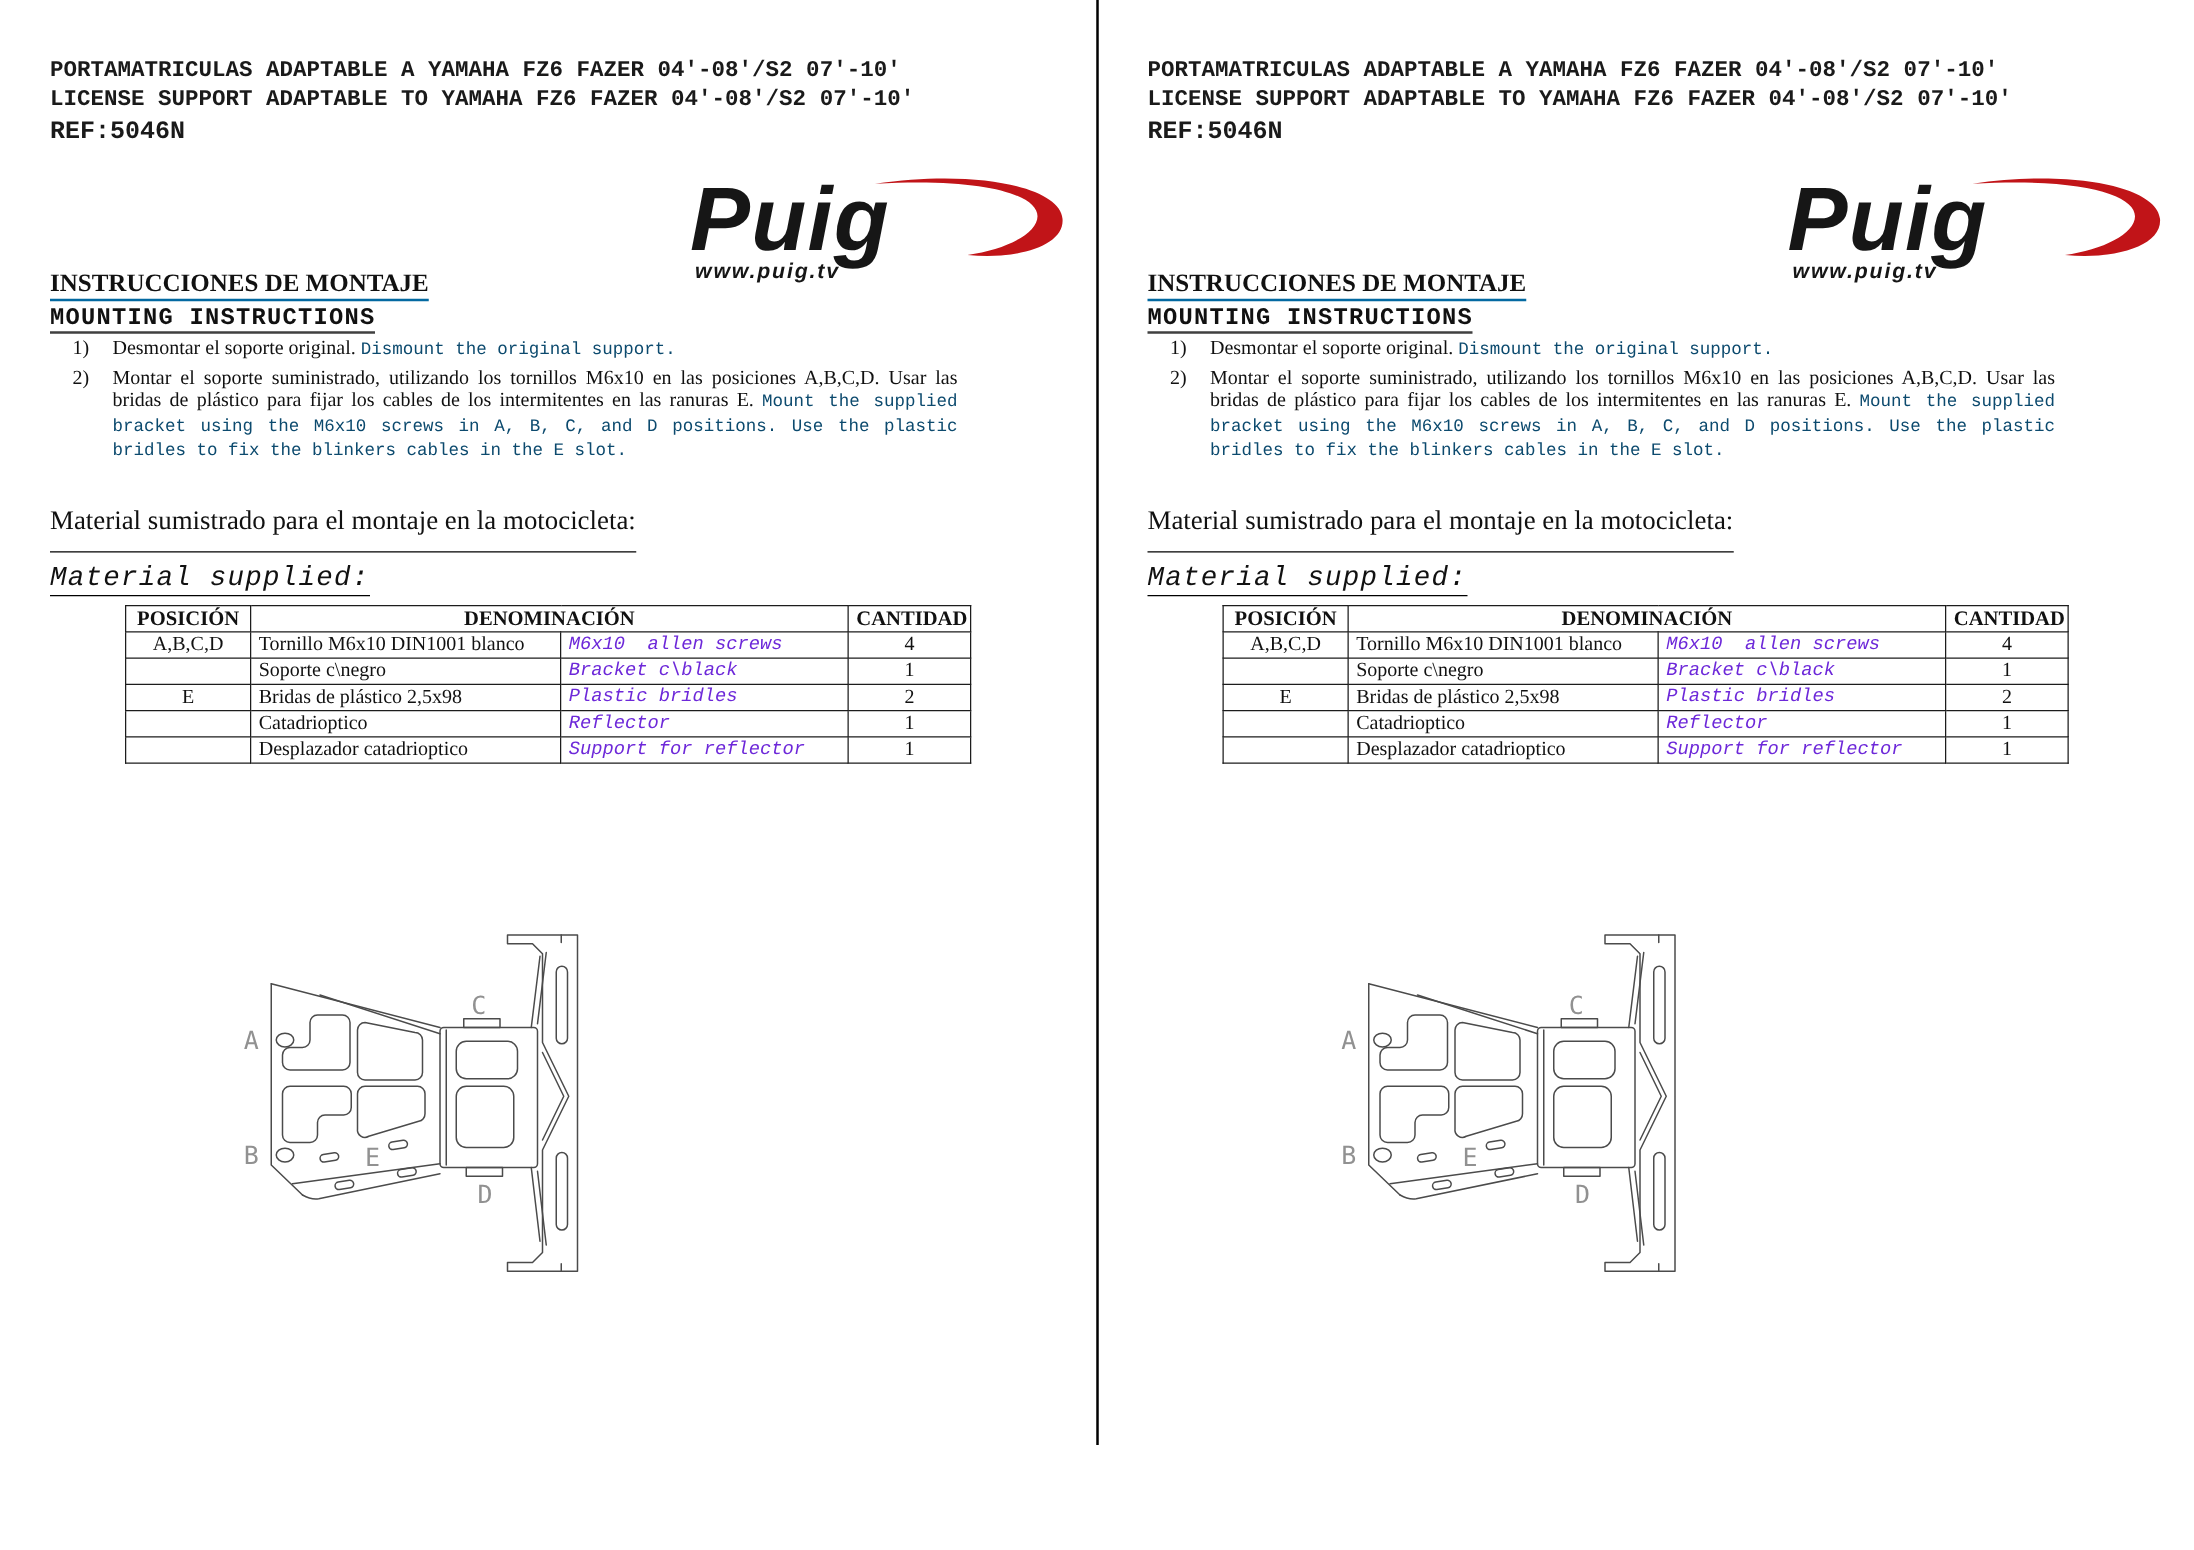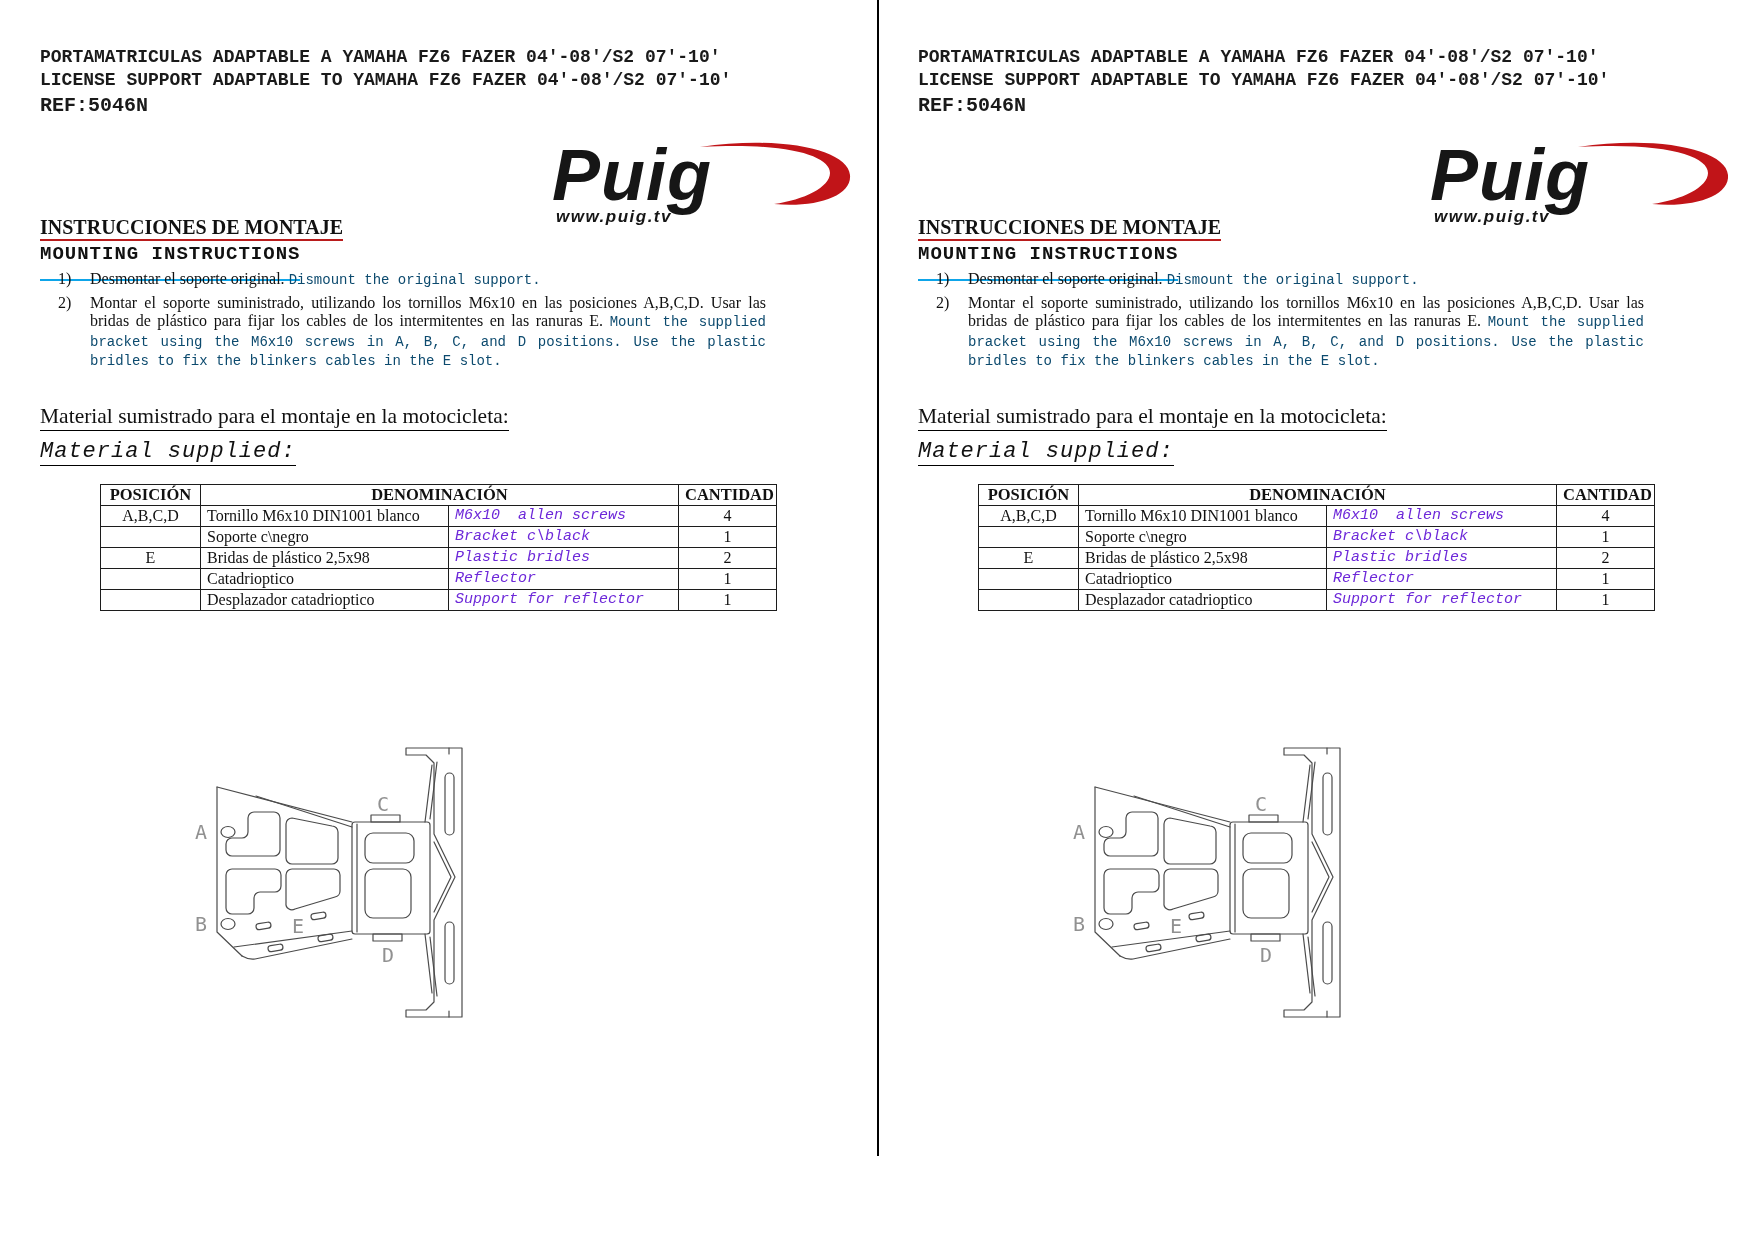--- a/index.html
+++ b/index.html
@@ -10,32 +10,32 @@
   .page.right{left:878px;}
 
   .titles{position:absolute;left:40px;top:46px;font-family:"Liberation Mono",monospace;
           font-weight:bold;font-size:18px;line-height:23px;color:#1a1a1a;white-space:nowrap;}
   .titles .ref{font-size:20px;margin-top:2px;}
 
   .logo{position:absolute;left:550px;top:134px;width:312px;height:100px;}
 
   .sec{position:absolute;left:40px;top:216px;}
   .h-es{font-family:"Liberation Serif",serif;font-weight:bold;font-size:20px;line-height:22px;
-        display:inline-block;border-bottom:2px solid #b91c1c;padding-bottom:1px;}
+        display:inline-block;border-bottom:2px solid #0369a1;padding-bottom:1px;}
   .h-en{font-family:"Liberation Mono",monospace;font-weight:bold;font-size:19px;letter-spacing:1px;
-        line-height:20px;display:inline-block;border-bottom:2px solid #0ea5e9;margin-top:3px;padding-bottom:15px;}
+        line-height:20px;display:inline-block;border-bottom:2px solid #404040;margin-top:3px;padding-bottom:1px;}
 
   .steps{position:absolute;left:58px;top:270px;width:708px;}
   .step{display:flex;margin-bottom:4px;}
   .step .num{flex:0 0 32px;font-size:16px;line-height:18.5px;}
   .step .body{flex:1;text-align:justify;font-size:16px;line-height:18.5px;}
   .step .en{font-family:"Liberation Mono",monospace;font-size:14px;color:#0c4a6e;}
 
   .material{position:absolute;left:40px;top:404px;}
-  .m-es{font-size:21.5px;line-height:25px;display:inline-block;border-bottom:1.5px solid #000;padding-bottom:1px;}
+  .m-es{font-size:21.5px;line-height:25px;display:inline-block;border-bottom:1.5px solid #000;padding-bottom:12px;}
   .m-en{font-family:"Liberation Mono",monospace;font-style:italic;font-size:22px;letter-spacing:1px;
         display:inline-block;border-bottom:1.5px solid #000;margin-top:8px;padding-bottom:1px;}
 
   .parts{position:absolute;left:100px;top:484px;width:676px;border-collapse:collapse;table-layout:fixed;}
   .parts th,.parts td{border:1.6px solid #1c1c1c;padding:0 6px;height:20px;line-height:18px;
         overflow:hidden;white-space:nowrap;font-size:16px;font-family:Liberation Serif, serif;}
   .parts th{font-size:16.5px;text-align:center;}
   .parts td.pos,.parts td.qty{text-align:center;}
   .parts td.en{font-family:"Liberation Mono",monospace;font-style:italic;font-size:15px;color:#6d28d9;white-space:pre;}
 

